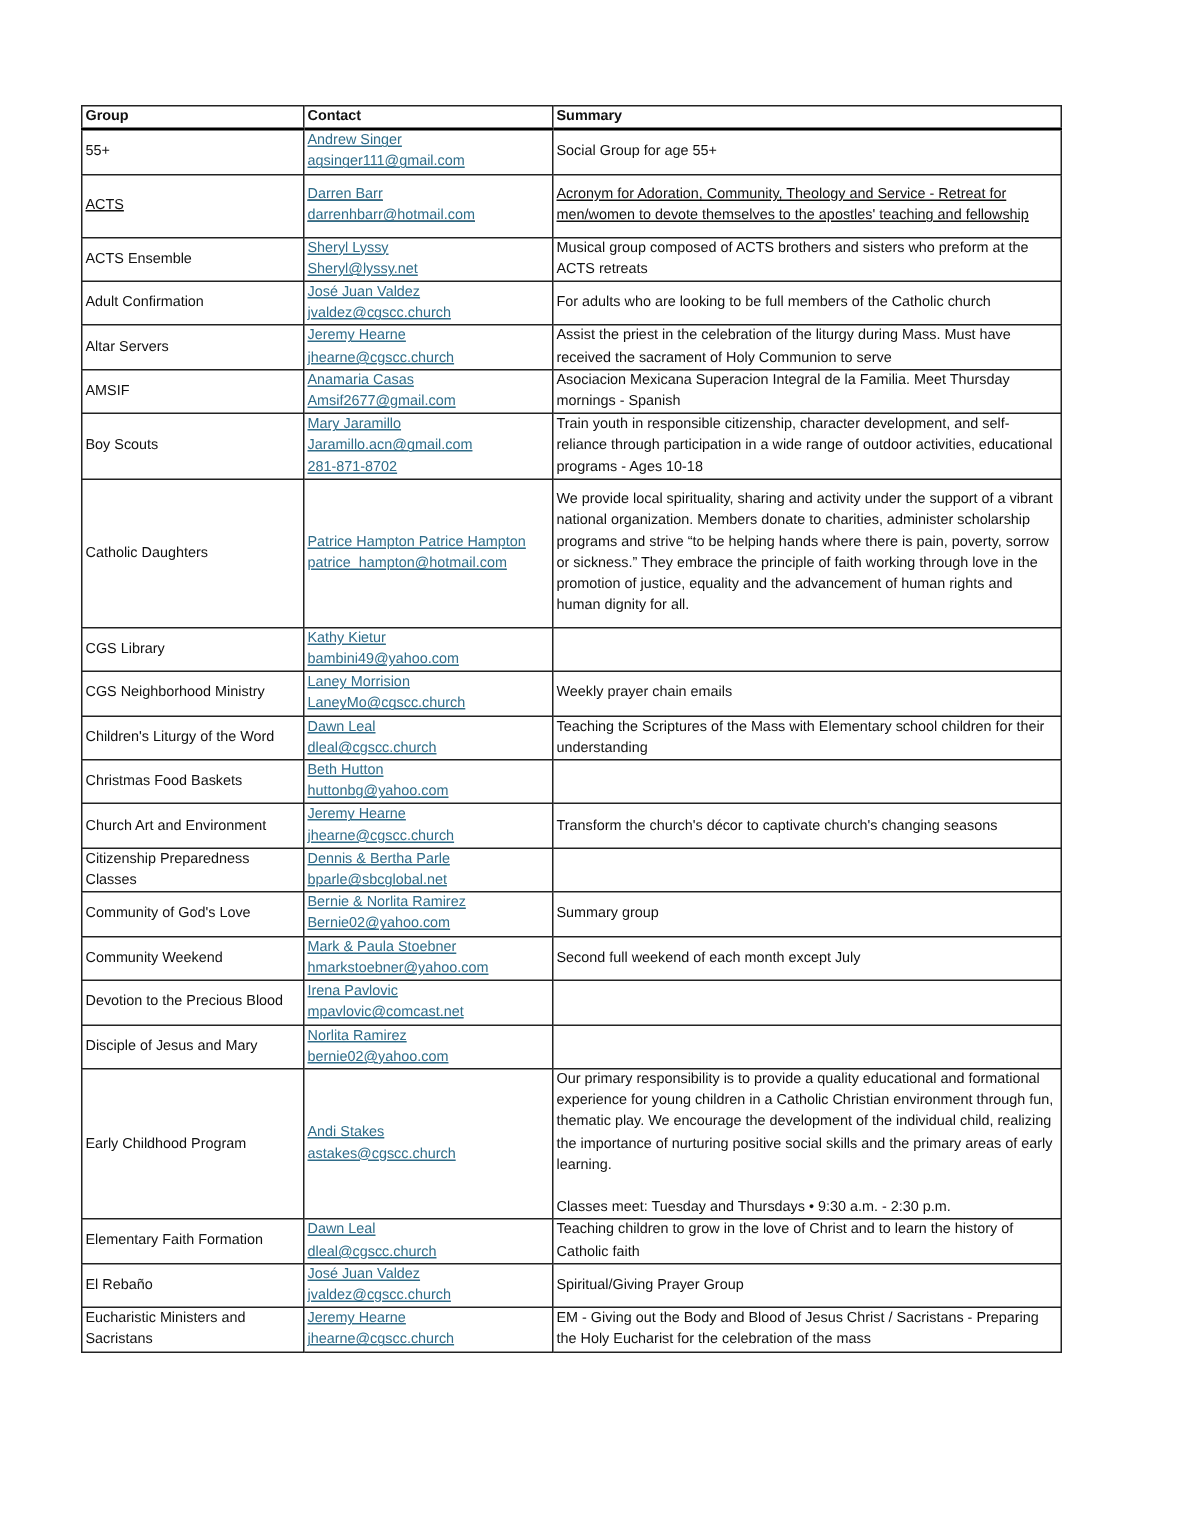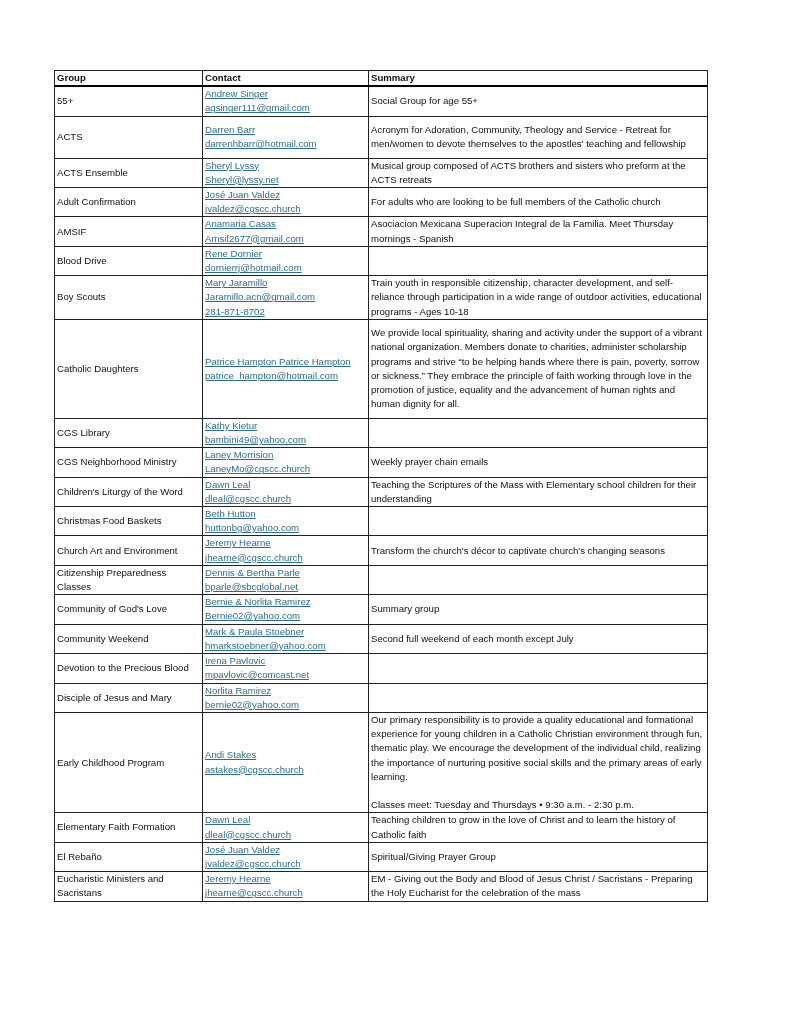--- a/index.html
+++ b/index.html
@@ -35,21 +35,21 @@
   </thead>
   <tbody id="rows">
       <tr style="height: 29px;">
         <td>55+</td>
         <td class="contact">
           <a>Andrew Singer</a>
           <a>agsinger111@gmail.com</a>
         </td>
         <td class="summary">Social Group for age 55+</td>
       </tr>
-      <tr style="height: 42px;">
+      <tr style="height: 42px; text-decoration: underline;">
         <td>ACTS</td>
         <td class="contact">
           <a>Darren Barr</a>
           <a>darrenhbarr@hotmail.com</a>
         </td>
         <td class="summary">Acronym for Adoration, Community, Theology and Service - Retreat for men/women to devote themselves to the apostles' teaching and fellowship</td>
       </tr>
       <tr style="height: 29px;">
         <td>ACTS Ensemble</td>
         <td class="contact">
@@ -59,35 +59,35 @@
         <td class="summary">Musical group composed of ACTS brothers and sisters who preform at the ACTS retreats</td>
       </tr>
       <tr style="height: 28px;">
         <td>Adult Confirmation</td>
         <td class="contact">
           <a>José Juan Valdez</a>
           <a>jvaldez@cgscc.church</a>
         </td>
         <td class="summary">For adults who are looking to be full members of the Catholic church</td>
       </tr>
+      <tr style="height: 29px;">
+        <td>Altar Servers</td>
+        <td class="contact">
+          <a>Jeremy Hearne</a>
+          <a>jhearne@cgscc.church</a>
+        </td>
+        <td class="summary">Assist the priest in the celebration of the liturgy during Mass. Must have received the sacrament of Holy Communion to serve</td>
+      </tr>
       <tr style="height: 28px;">
         <td>AMSIF</td>
         <td class="contact">
           <a>Anamaria Casas</a>
           <a>Amsif2677@gmail.com</a>
         </td>
         <td class="summary">Asociacion Mexicana Superacion Integral de la Familia. Meet Thursday mornings - Spanish</td>
-      </tr>
-      <tr style="height: 29px;">
-        <td>Blood Drive</td>
-        <td class="contact">
-          <a>Rene Dornier</a>
-          <a>dornierrj@hotmail.com</a>
-        </td>
-        <td class="summary"></td>
       </tr>
       <tr style="height: 43px;">
         <td>Boy Scouts</td>
         <td class="contact">
           <a>Mary Jaramillo</a>
           <a>Jaramillo.acn@gmail.com</a>
           <a>281-871-8702</a>
         </td>
         <td class="summary">Train youth in responsible citizenship, character development, and self-reliance through participation in a wide range of outdoor activities, educational programs - Ages 10-18</td>
       </tr>

